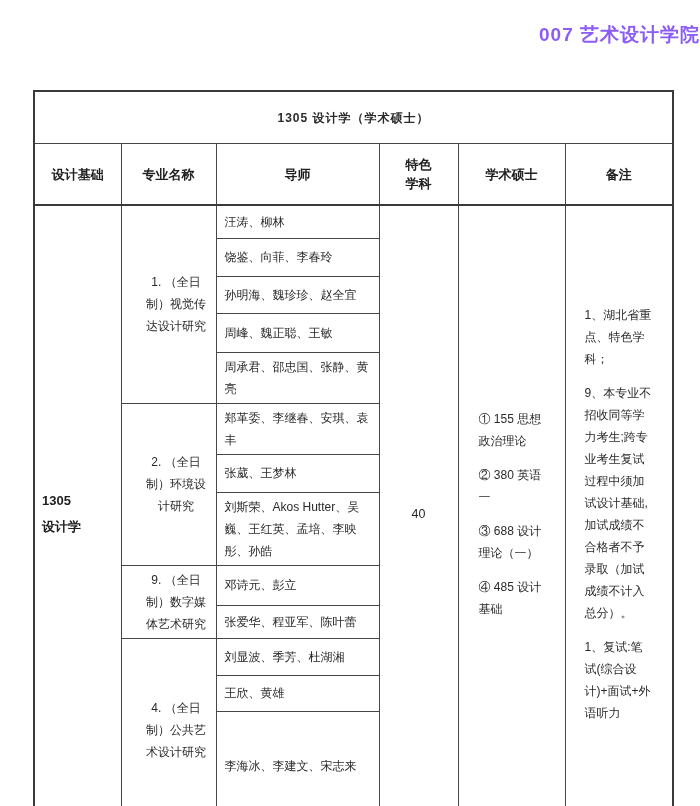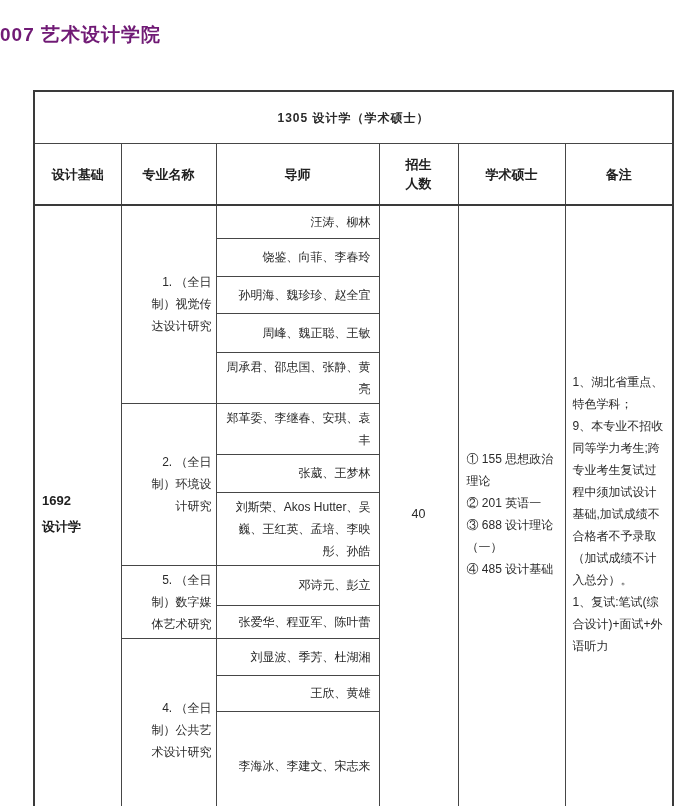--- a/index.html
+++ b/index.html
@@ -1,46 +1,46 @@
 <!DOCTYPE html>
 <html><head>
 <meta charset="utf-8">
 <style>
   html,body{margin:0;padding:0;background:#ffffff;}
   body{
     width:700px;height:806px;position:relative;overflow:hidden;
     font-family:"Liberation Sans", sans-serif;color:#262626;
   }
   .page-title{
-    margin:22px 0 0 0;text-align:left;
-    font-size:19px;font-weight:bold;line-height:26px;letter-spacing:1px;color:#701a75;
+    margin:22px 0 0 0;text-align:right;
+    font-size:19px;font-weight:bold;line-height:26px;letter-spacing:1px;color:#8b5cf6;
   }
   table.admission{
     border-collapse:collapse;table-layout:fixed;
     margin:42px 0 0 33px;width:639px;
     border:2px solid #3a3a3a;
   }
   .admission td,.admission th{border:1px solid #464646;overflow:hidden;}
   .band-cell{
     height:49px;text-align:center;vertical-align:middle;
     font-size:17px;font-weight:bold;letter-spacing:1px;color:#1e1e1e;
   }
   tr.head-row th{
     height:58px;font-size:13px;font-weight:bold;text-align:center;vertical-align:middle;
     border-bottom:2px solid #3a3a3a;color:#202020;line-height:19px;
   }
   .hdr-narrow{display:inline-block;width:28px;line-height:19px;}
   .admission td{vertical-align:middle;font-size:12px;line-height:22px;color:#2a2a2a;}
   td.major-cell{font-weight:bold;font-size:13px;padding:0 2px 0 7px;line-height:26px;color:#1e1e1e;}
-  td.dir-cell{padding:3px 4px 3px 19px;text-align:right;}
-  td.adv-cell{padding:3px 8px;text-align:right;}
+  td.dir-cell{padding:3px 4px 3px 19px;text-align:center;}
+  td.adv-cell{padding:3px 8px;text-align:left;}
   td.enroll-cell{text-align:center;font-size:12.5px;}
   td.exam-cell{padding:3px 6px 3px 8px;text-align:left;}
   td.notes-cell{padding:3px 6px 3px 7px;text-align:left;}
-  .exam-item,.note-item{margin:0;}
+  .exam-item,.note-item{margin:12px;}
   
   tr.rh1{height:33px}  tr.rh2{height:38px}  tr.rh3{height:37px}
   tr.rh4{height:39px}  tr.rh5{height:41px}  tr.rh6{height:45px}
   tr.rh7{height:38px}  tr.rh8{height:64px}  tr.rh9{height:39px}
   tr.rh10{height:31px} tr.rh11{height:37px} tr.rh12{height:36px}
   tr.rh13{height:111px}
 </style>
 </head>
 <body>
 
@@ -58,36 +58,36 @@
 
   <tbody>
       <tr>
     <td colspan="6" class="band-cell">1305 设计学（学术硕士）</td>
   </tr>
 
   <tr class="head-row">
     <th><span>设计基础</span></th>
     <th><span>专业名称</span></th>
     <th><span>导师</span></th>
-    <th><span class="hdr-narrow">招生人数</span></th>
+    <th><span class="hdr-narrow">特色学科</span></th>
     <th><span>学术硕士</span></th>
     <th><span>备注</span></th>
   </tr>
 
   <tr class="rh1">
     <td class="major-cell" rowspan="13">
-      <div>1692</div>
+      <div>1305</div>
       <div>设计学</div>
     </td>
     <td class="dir-cell" rowspan="5">1. （全日制）视觉传达设计研究</td>
     <td class="adv-cell">汪涛、柳林</td>
     <td class="enroll-cell" rowspan="13">40</td>
     <td class="exam-cell" rowspan="13">
       <div class="exam-item">① 155 思想政治理论</div>
-      <div class="exam-item">② 201 英语一</div>
+      <div class="exam-item">② 380 英语一</div>
       <div class="exam-item">③ 688 设计理论（一）</div>
       <div class="exam-item">④ 485 设计基础</div>
     </td>
     <td class="notes-cell" rowspan="13">
       <div class="note-item">1、湖北省重点、特色学科；</div>
       <div class="note-item">9、本专业不招收同等学力考生;跨专业考生复试过程中须加试设计基础,加试成绩不合格者不予录取（加试成绩不计入总分）。</div>
       <div class="note-item">1、复试:笔试(综合设计)+面试+外语听力</div>
     </td>
   </tr>
   <tr class="rh2">
@@ -108,21 +108,21 @@
     <td class="adv-cell">郑革委、李继春、安琪、袁丰</td>
   </tr>
   <tr class="rh7">
     <td class="adv-cell">张葳、王梦林</td>
   </tr>
   <tr class="rh8">
     <td class="adv-cell">刘斯荣、Akos Hutter、吴巍、王红英、孟培、李映彤、孙皓</td>
   </tr>
 
   <tr class="rh9">
-    <td class="dir-cell" rowspan="2">5. （全日制）数字媒体艺术研究</td>
+    <td class="dir-cell" rowspan="2">9. （全日制）数字媒体艺术研究</td>
     <td class="adv-cell">邓诗元、彭立</td>
   </tr>
   <tr class="rh10">
     <td class="adv-cell">张爱华、程亚军、陈叶蕾</td>
   </tr>
 
   <tr class="rh11">
     <td class="dir-cell" rowspan="3">4. （全日制）公共艺术设计研究</td>
     <td class="adv-cell">刘显波、季芳、杜湖湘</td>
   </tr>

